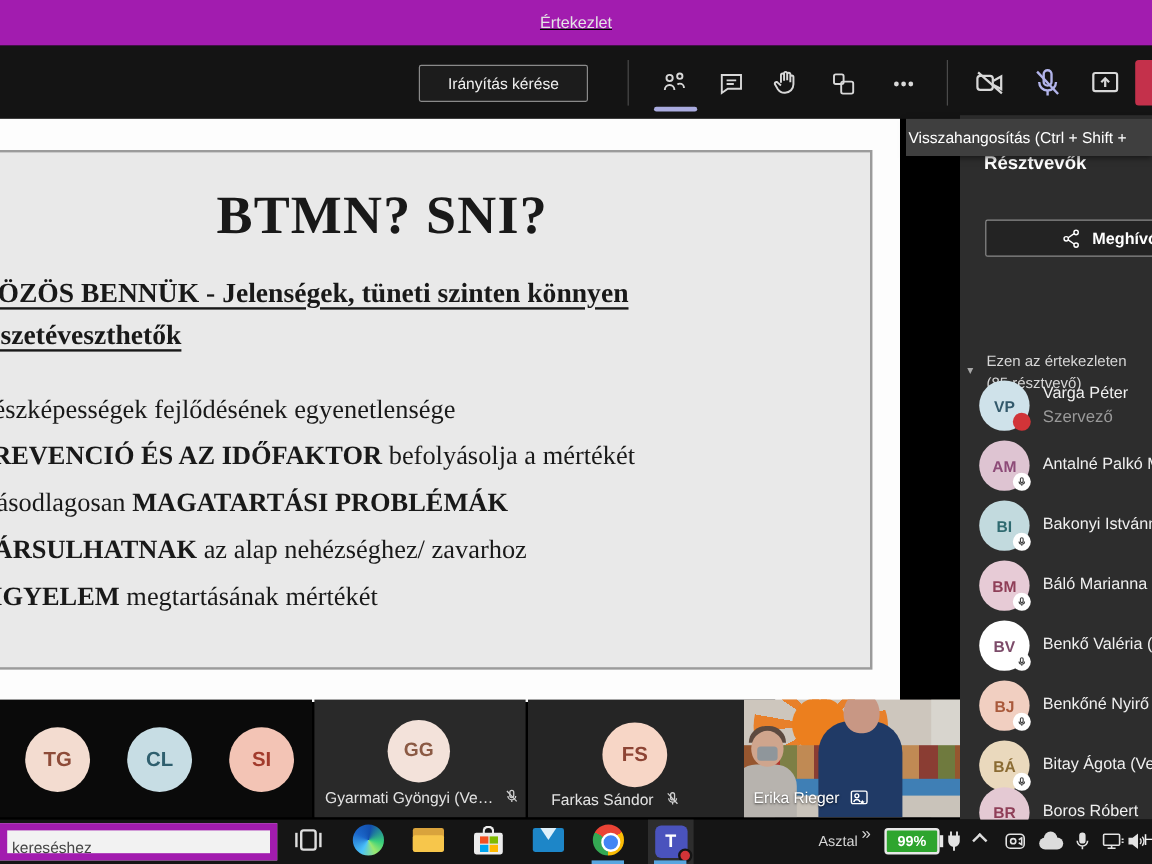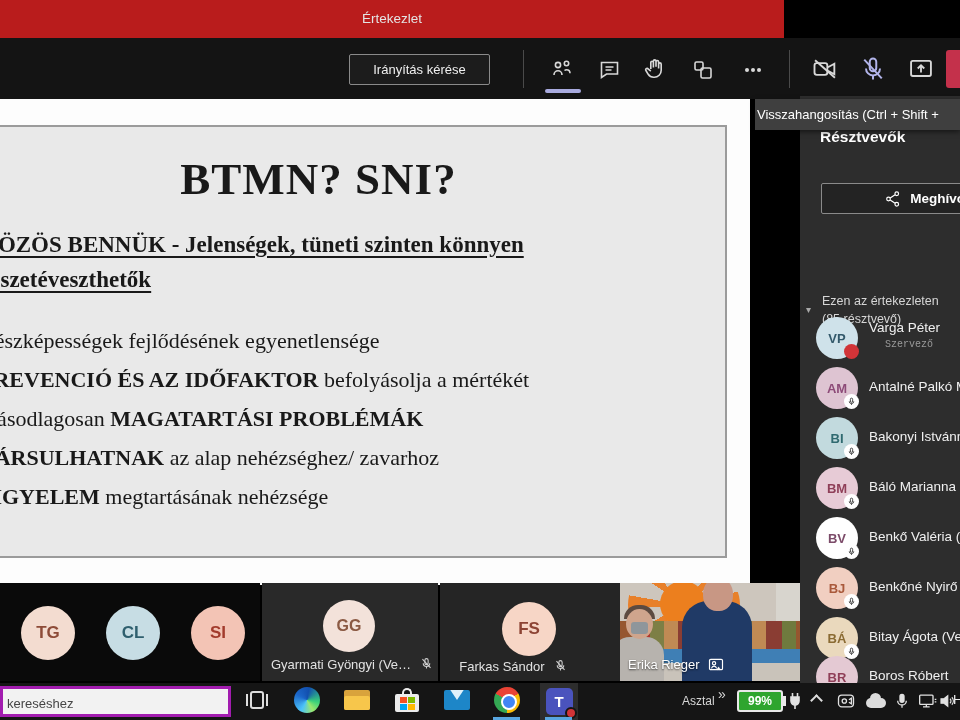--- a/index.html
+++ b/index.html
@@ -2,21 +2,21 @@
 <html><head>
 <meta charset="utf-8">
 <style>
   * { margin:0; padding:0; box-sizing:border-box; }
   html,body { width:960px; height:720px; overflow:hidden; background:#000;
               font-family:"Liberation Sans","DejaVu Sans",sans-serif; }
   .abs { position:absolute; }
   #screen { position:relative; width:960px; height:720px; background:#000; overflow:hidden; }
 
   
-  #titlebar { left:0; top:0; width:784px; height:38px; background:#b91c1c; }
+  #titlebar { left:0; top:0; width:960px; height:38px; background:#a21caf;text-decoration:underline; }
   #titlebar .t { width:100%; text-align:center; line-height:38px; color:#e4e4e4; font-size:13.5px; }
   #toolbar { left:0; top:38px; width:960px; height:61px; background:#141414; }
   .tb-btn { border:1px solid #8a8a8a; border-radius:2px; background:#1c1c1c; color:#f0f0f0;
             font-size:13px; text-align:center; }
   .tb-divider { width:1px; background:#4a4a4a; }
   .icon-btn { display:flex; align-items:center; justify-content:center; color:#d8d8d8; }
   .icon-btn svg { display:block; }
   .active-underline { height:4px; border-radius:2px; }
   .leave-stub { border-radius:3px 0 0 3px; }
 
@@ -64,30 +64,30 @@
                 background:#232323; color:#fff; display:flex; align-items:center; justify-content:flex-end;
                 gap:8px; font-size:13.5px; font-weight:700; overflow:hidden; padding-right:0; }
   #section-chevron { left:6px; top:208px; color:#a8a8a8; font-size:10px; }
   #section-label { left:22px; top:196px; width:134px; color:#d6d6d6; font-size:12.5px; line-height:18px; }
   .prow { left:0; width:200px; height:50px; }
   .prow .avatar { left:16px; top:4px; width:42px; height:42px; font-size:13px; }
   .prow .badge { left:44px; top:31px; width:15px; height:15px; border-radius:50%;
                  display:flex; align-items:center; justify-content:center; }
   .prow .name { left:69px; top:16px; color:#f0f0f0; font-size:13.5px; white-space:nowrap; }
   .prow.two .name { top:7px; }
-  .prow .sub { left:85px; top:26px; color:#9a9a9a; font-size:10px;font-family:Liberation Mono, monospace; }
+  .prow .sub { left:69px; top:26px; color:#9a9a9a; font-size:14px; }
 
   
   #tooltip { left:755px; top:99px; width:205px; height:31px; background:#3f3f3f;
              color:#fff; font-size:13px; line-height:31px; padding-left:2px; white-space:nowrap;
              overflow:hidden; box-shadow:0 2px 5px rgba(0,0,0,.5); }
 
   
   #taskbar { left:0; top:683px; width:960px; height:37px; background:#151515; }
-  #searchbox { left:0; top:3px; width:231px; height:31px; background:#f2f2f2; border:3px solid #a21caf;
+  #searchbox { left:0; top:3px; width:231px; height:31px; background:#f2f2f2; border:6px solid #a21caf;
                color:#454545; font-size:13px; line-height:29px; padding-left:4px; }
   .tb-icon { top:0; width:38px; height:34px; display:flex; align-items:center; justify-content:center; }
   .teams-active { left:540px; top:0; width:38px; height:37px; background:#2d2d2d; }
   .run-underline { top:34px; height:3px; background:#58a6e0; }
   .tray-text { color:#d6d6d6; font-size:12px; }
   .tray-icn { display:flex; align-items:center; justify-content:center; color:#e2e2e2; }
   #battery { left:737px; top:7px; width:46px; height:22px; background:#2ea52e; border:2px solid #e8e8e8;
              border-radius:3px; color:#fff; font-size:12px; font-weight:700; text-align:center; line-height:18px; }
   #battery-nub { left:783px; top:13px; width:3px; height:10px; background:#e8e8e8; }
   .chev-up { width:9px; height:9px; border-left:2px solid #ddd; border-top:2px solid #ddd; transform:rotate(45deg); }
@@ -210,21 +210,21 @@
       <div class="title">BTMN? SNI?</div>
       <div class="heading">
         <div>KÖZÖS BENNÜK - Jelenségek, tüneti szinten könnyen</div>
         <div>összetéveszthetők</div>
       </div>
       <div class="bullets">
         <div><span>Részképességek fejlődésének egyenetlensége</span><strong></strong><span></span></div>
         <div><span></span><strong>PREVENCIÓ ÉS AZ IDŐFAKTOR</strong><span> befolyásolja a mértékét</span></div>
         <div><span>másodlagosan </span><strong>MAGATARTÁSI PROBLÉMÁK</strong><span></span></div>
         <div><span></span><strong>TÁRSULHATNAK</strong><span> az alap nehézséghez/ zavarhoz</span></div>
-        <div><span></span><strong>FIGYELEM</strong><span> megtartásának nehézsége</span></div>
+        <div><span></span><strong>FIGYELEM</strong><span> megtartásának mértékét</span></div>
       </div>
     </div>
   </div>
 
   <div class="abs tile" style="left:0;width:260px;background:#0a0a0a;">
     <div class="abs avatar" style="left: 21px; top: 23px; width: 54px; height: 54px; font-size: 17px; background: rgb(243, 220, 208); color: rgb(141, 75, 56);">TG</div>
     <div class="abs avatar" style="left: 191px; top: 23px; width: 54px; height: 54px; font-size: 17px; background: rgb(243, 196, 181); color: rgb(162, 59, 44);">SI</div>
     <div class="abs avatar" style="left: 106px; top: 23px; width: 54px; height: 54px; font-size: 17px; background: rgb(199, 221, 228); color: rgb(47, 95, 110);">CL</div>
   </div>
 

